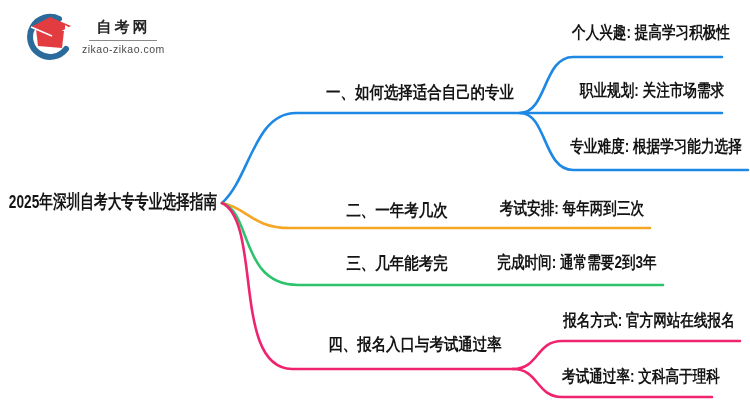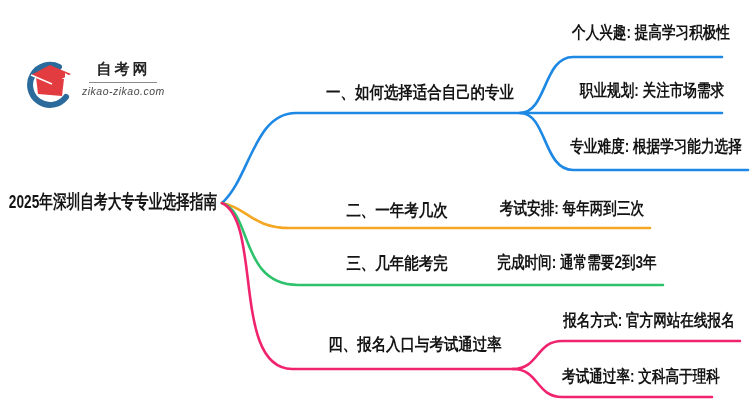--- a/index.html
+++ b/index.html
@@ -9,25 +9,25 @@
   }
   .lines{position:absolute;left:0;top:0;width:750px;height:410px;}
   .lines path{fill:none;stroke-width:2.6;stroke-linecap:round;stroke-linejoin:round;}
   .label{
     position:absolute;white-space:nowrap;color:#141414;
     font-weight:600;font-size:17px;line-height:1;
     transform:translate(-50%,-50%) scaleX(0.8);
   }
   .label.branch{transform:translate(-50%,-50%) scaleX(0.85);}
   .label.root{font-size:19px;font-weight:700;transform:translate(-50%,-50%) scaleX(0.72);}
-  .logo{position:absolute;left:26px;top:12px;display:flex;margin-top:48px;}
+  .logo{position:absolute;left:26px;top:12px;display:flex;align-items:center;}
   .logo-text{margin-left:6px;display:flex;flex-direction:column;align-items:center;}
   .logo-title{font-size:15px;font-weight:700;color:#222;letter-spacing:3px;}
   .logo-rule{width:68px;height:0;border-top:1px solid #8a8a8a;margin:3px 0 2px 0;}
-  .logo-url{font-size:10.5px;color:#4a4a4a;letter-spacing:0.5px;font-style:italic;}
+  .logo-url{font-size:10.5px;color:#4a4a4a;letter-spacing:0.5px;}
 </style>
 </head>
 <body>
 
 <div class="canvas">
 
   <svg class="lines" viewBox="0 0 750 410">
     <path d="M 222 203 C 250 178 254 113 296 113 L 722 113" stroke="#1e88e5"></path>
     <path d="M 520 113 C 547 113 543 57 573 57 L 722 57" stroke="#1e88e5"></path>
     <path d="M 520 113 C 547 113 543 170 573 170 L 748 170" stroke="#1e88e5"></path>

